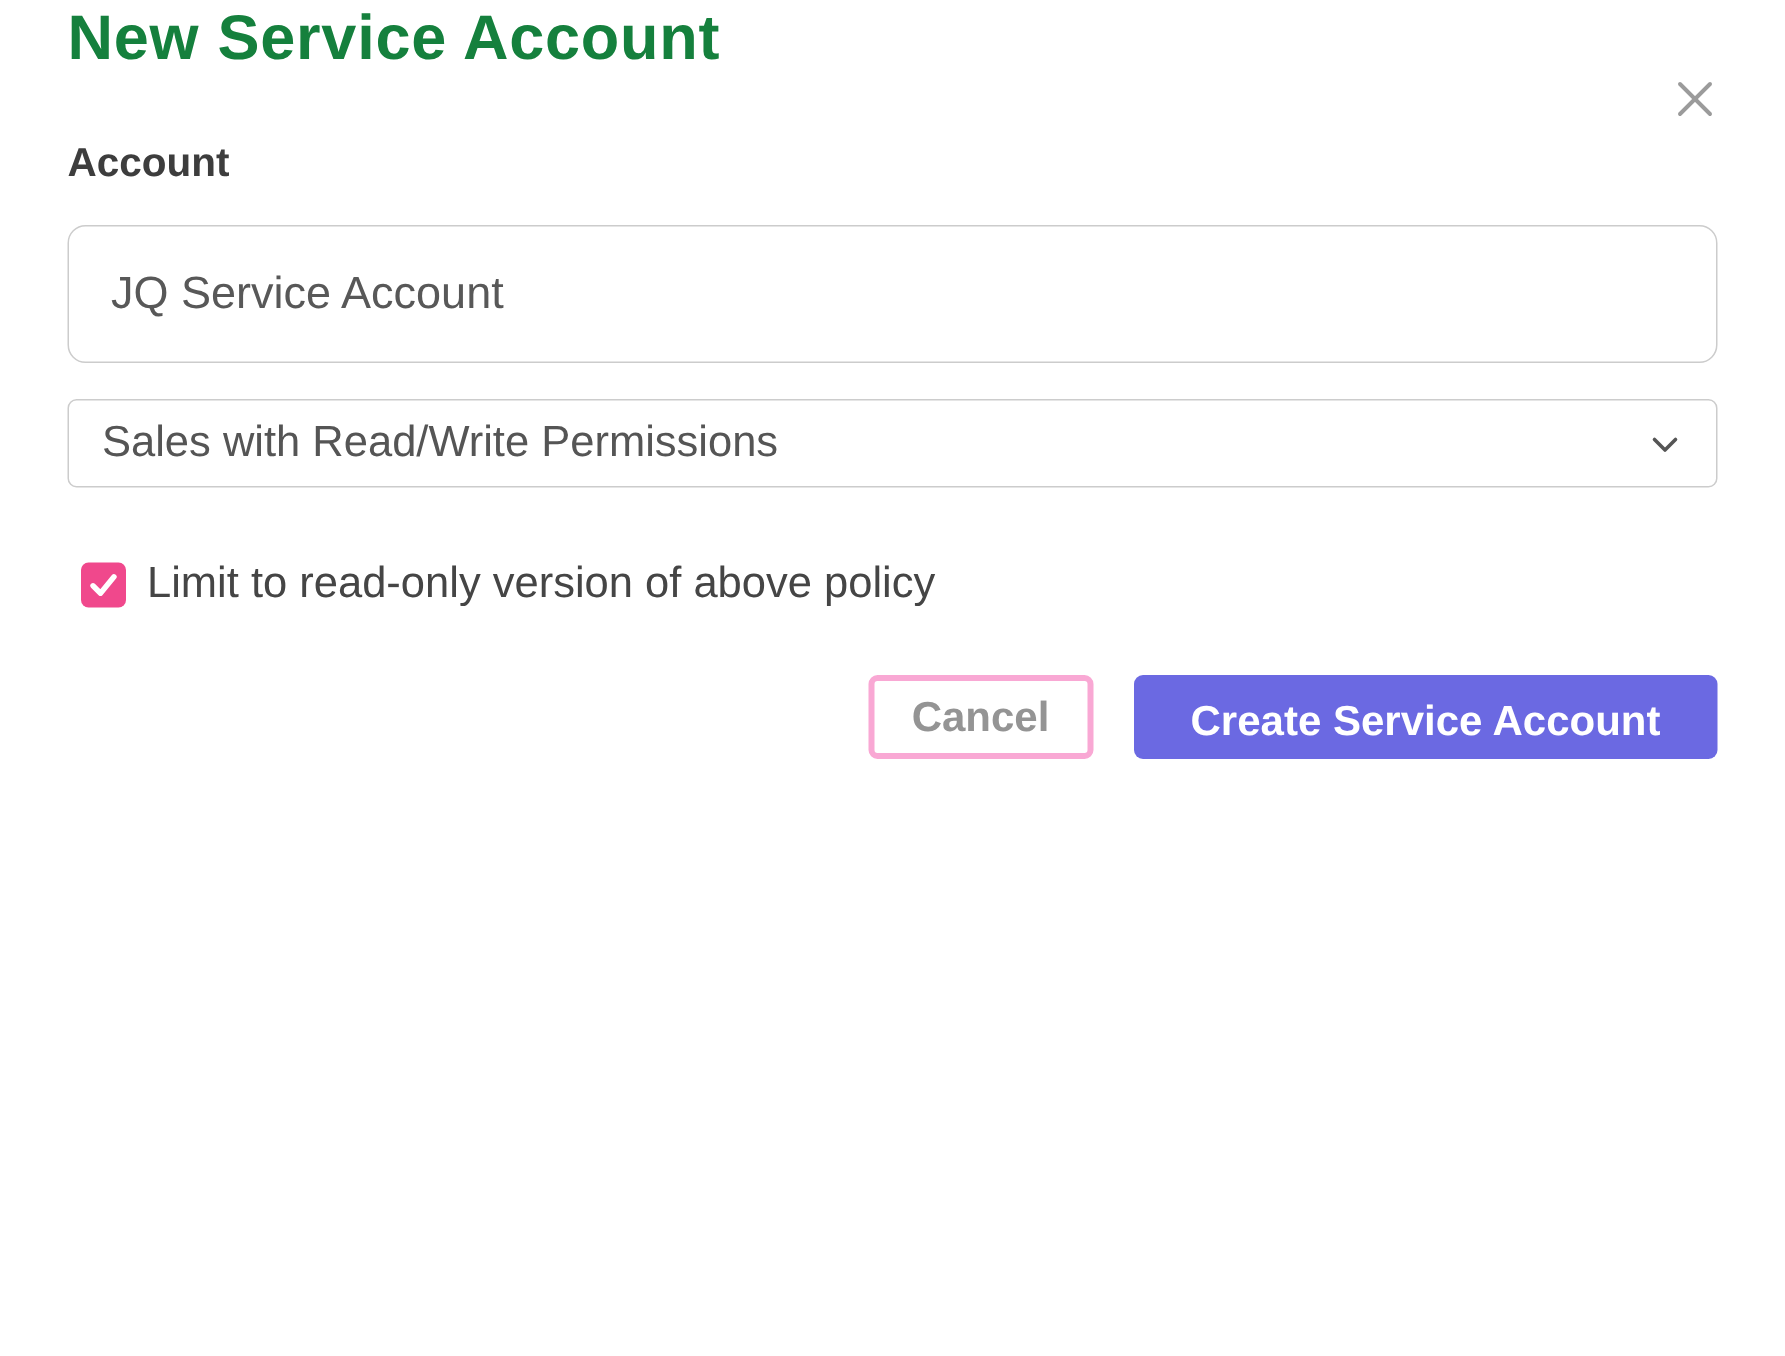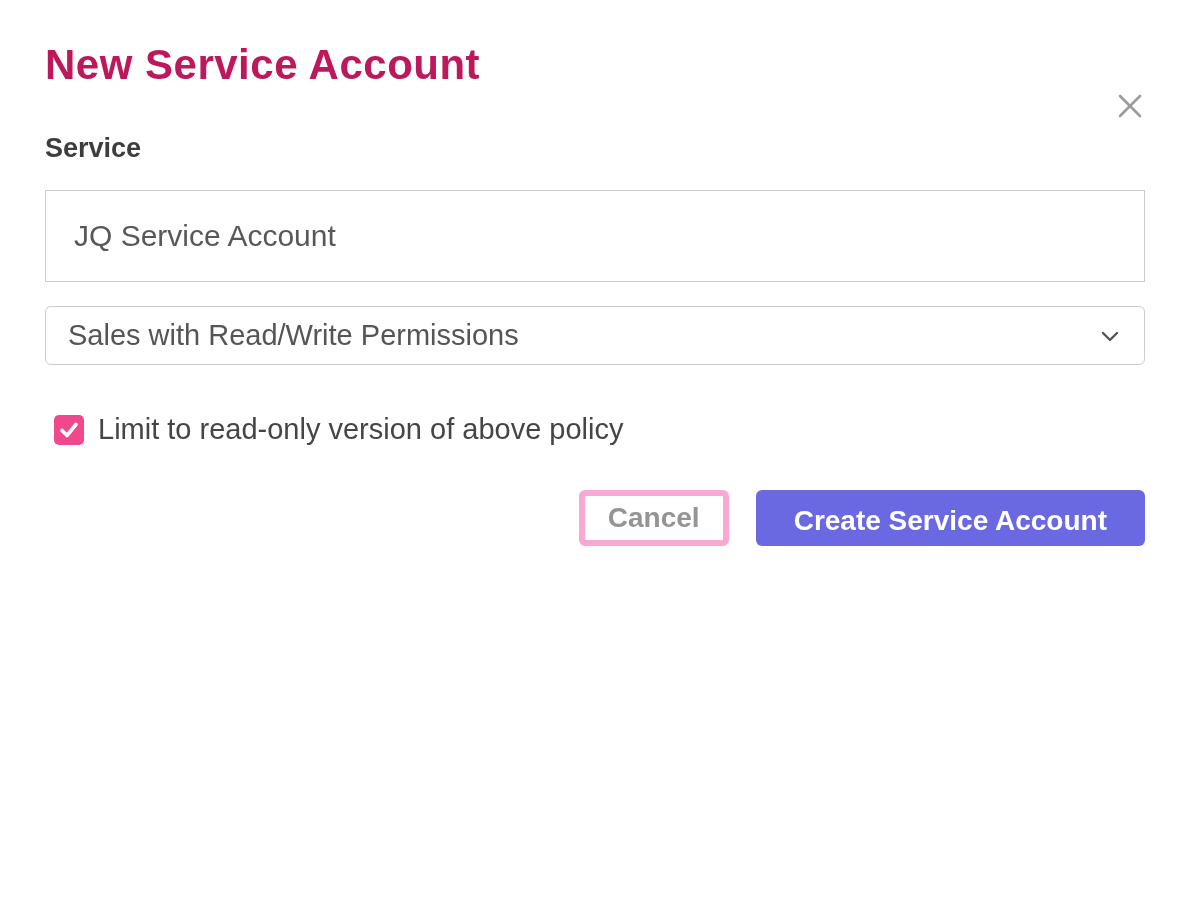--- a/index.html
+++ b/index.html
@@ -2,26 +2,25 @@
 <html style="--accent-purple: #6b69e2; --checkbox-pink: #f0488c; --title-text: #1c1c1c; --body-text: #4d4d4d; --border-gray: #cccccc; --cancel-gray: #9c9c9c;"><head>
 <meta charset="utf-8">
 <style>
   * { margin:0; padding:0; box-sizing:border-box; }
   html,body { width:1190px; height:904px; background:#ffffff; }
   body { font-family:"Liberation Sans", sans-serif; color:#4d4d4d; overflow:hidden; }
 
   .modal { position:relative; width:1190px; height:904px; padding:0 45px; background:#fff; }
 
   .modal-title {
-    margin-top:40px;
     font-size:42px;
     line-height:50px;
     font-weight:bold;
     letter-spacing:0.5px;
-    color:#be185d;
+    color:#15803d;
   }
 
   .close-btn {
     position:absolute;
     top:48px; right:42px;
     width:36px; height:36px;
     background:none; border:none; cursor:pointer;
     display:flex; align-items:center; justify-content:center;
   }
 
@@ -40,21 +39,21 @@
     font-weight:bold;
     color:#3d3d3d;
   }
 
   .text-input {
     display:block;
     margin-top:26px;
     width:1100px;
     height:92px;
     border:1px solid #cccccc;
-    border-radius:0;
+    border-radius:12px;
     padding:0 28px;
     font-family:"Liberation Sans", sans-serif;
     font-size:30px;
     color:#585858;
     background:#fff;
     outline:none;
   }
 
   .select-box {
     margin-top:24px;
@@ -106,21 +105,21 @@
     height:56px;
     border-radius:6px;
     font-family:"Liberation Sans", sans-serif;
     font-size:28px;
     font-weight:bold;
     cursor:pointer;
   }
   .btn-cancel {
     width:150px;
     background:#ffffff;
-    border:6px solid #f9a8d4;
+    border:4px solid #f9a8d4;
     color:#949494;
   }
   .btn-create {
     padding:15px 38px;
     background:var(--accent-purple, #6b69e2);
     border:none;
     color:#ffffff;
   }
 </style>
 </head>
@@ -133,21 +132,21 @@
   <button class="close-btn">
     <span style="display:flex;">
       <svg width="30" height="30" viewBox="0 0 30 30">
         <line x1="5" y1="5" x2="25" y2="25" stroke="#9b9b9b" stroke-width="2.6" stroke-linecap="round"></line>
         <line x1="25" y1="5" x2="5" y2="25" stroke="#9b9b9b" stroke-width="2.6" stroke-linecap="round"></line>
       </svg>
     </span>
   </button>
 
 
-  <div class="field-label">Service</div>
+  <div class="field-label">Account</div>
   <input class="text-input" type="text" value="JQ Service Account" style="">
 
   <div class="select-box">
     <span>Sales with Read/Write Permissions</span>
     <span style="display:flex;">
       <svg width="24" height="24" viewBox="0 0 24 24">
         <polyline points="5,9 12,16 19,9" fill="none" stroke="#555555" stroke-width="2.4" stroke-linecap="round" stroke-linejoin="round"></polyline>
       </svg>
     </span>
   </div>

